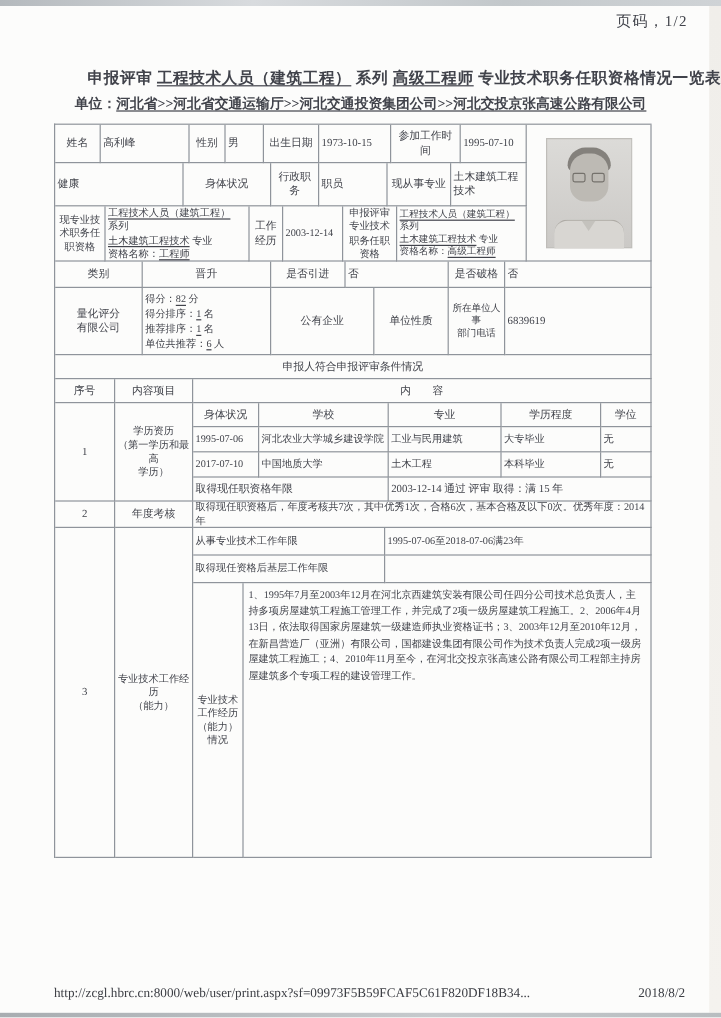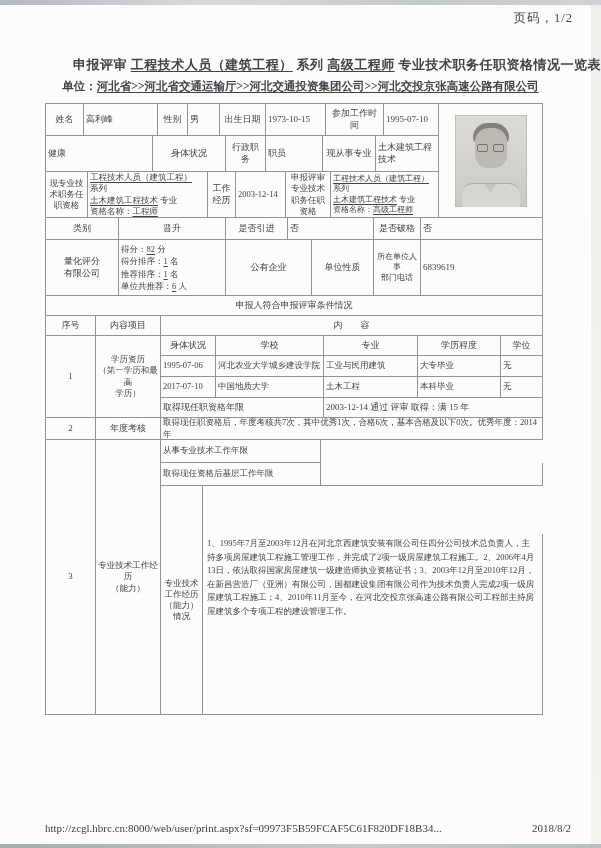--- a/index.html
+++ b/index.html
@@ -305,34 +305,37 @@
         <div class="cc">3</div>
       </div>
     <div class="c f85" style="width:65px">
       <div class="cc"><span>专业技术工作经历</span><br><span>（能力）</span></div>
     </div>
     <div style="width:382px">
       <div class="r f85" style="height:23px">
         <div class="c cl" style="width:160px">
             <div class="cc">从事专业技术工作年限</div>
           </div>
+        <div class="c cl" style="width:222px">
+            <div class="cc">1995-07-06至2018-07-06满23年</div>
+          </div>
       </div>
       <div class="r f85" style="height:23px">
         <div class="c cl" style="width:160px">
             <div class="cc">取得现任资格后基层工作年限</div>
           </div>
         <div class="c cl" style="width:222px">
             <div class="cc"></div>
           </div>
       </div>
       <div class="r" style="height:229px">
         <div class="c f85" style="width:42px">
           <div class="cc"><span>专业技术</span><br><span>工作经历</span><br><span>（能力）</span><br><span>情况</span></div>
         </div>
-        <div class="c cl ct f85" style="width:340px;line-height:13.5px;padding:3px 4px;margin-top:48px;">
+        <div class="c cl ct f85" style="width:340px;line-height:13.5px;padding:3px 4px;">
           <div class="cc">1、1995年7月至2003年12月在河北京西建筑安装有限公司任四分公司技术总负责人，主持多项房屋建筑工程施工管理工作，并完成了2项一级房屋建筑工程施工。2、2006年4月13日，依法取得国家房屋建筑一级建造师执业资格证书；3、2003年12月至2010年12月，在新昌营造厂（亚洲）有限公司，国都建设集团有限公司作为技术负责人完成2项一级房屋建筑工程施工；4、2010年11月至今，在河北交投京张高速公路有限公司工程部主持房屋建筑多个专项工程的建设管理工作。</div>
         </div>
       </div>
     </div>
   </div>
 
 </div>
 
 <div class="footer">
   <span>http://zcgl.hbrc.cn:8000/web/user/print.aspx?sf=09973F5B59FCAF5C61F820DF18B34...</span>

